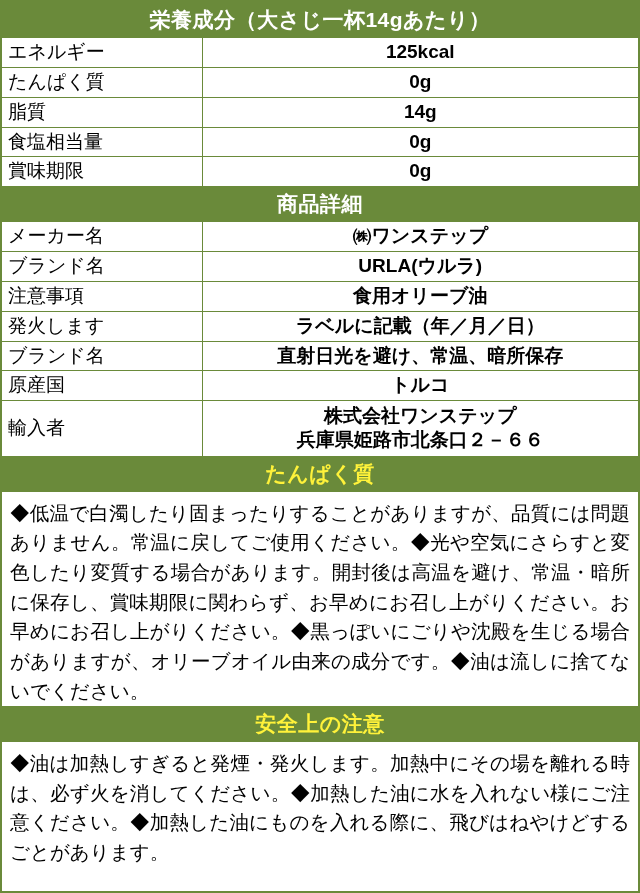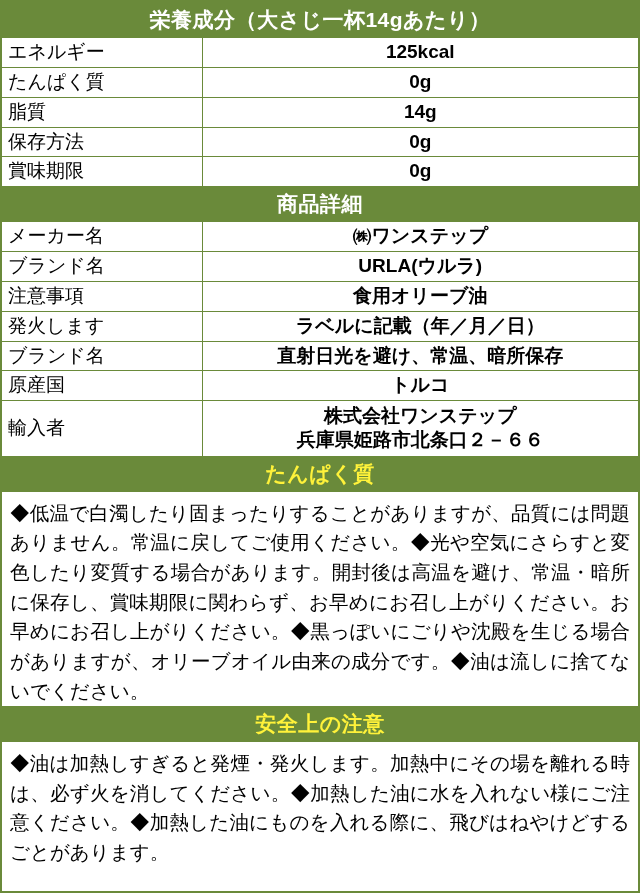--- a/index.html
+++ b/index.html
@@ -90,21 +90,21 @@
       </tr>
       <tr>
         <td class="label">たんぱく質</td>
         <td class="value">0g</td>
       </tr>
       <tr>
         <td class="label">脂質</td>
         <td class="value">14g</td>
       </tr>
       <tr>
-        <td class="label">保存方法</td>
+        <td class="label">食塩相当量</td>
         <td class="value">0g</td>
       </tr>
       <tr>
         <td class="label">賞味期限</td>
         <td class="value">0g</td>
       </tr>
     </tbody>
       </table>
   </div>
 

